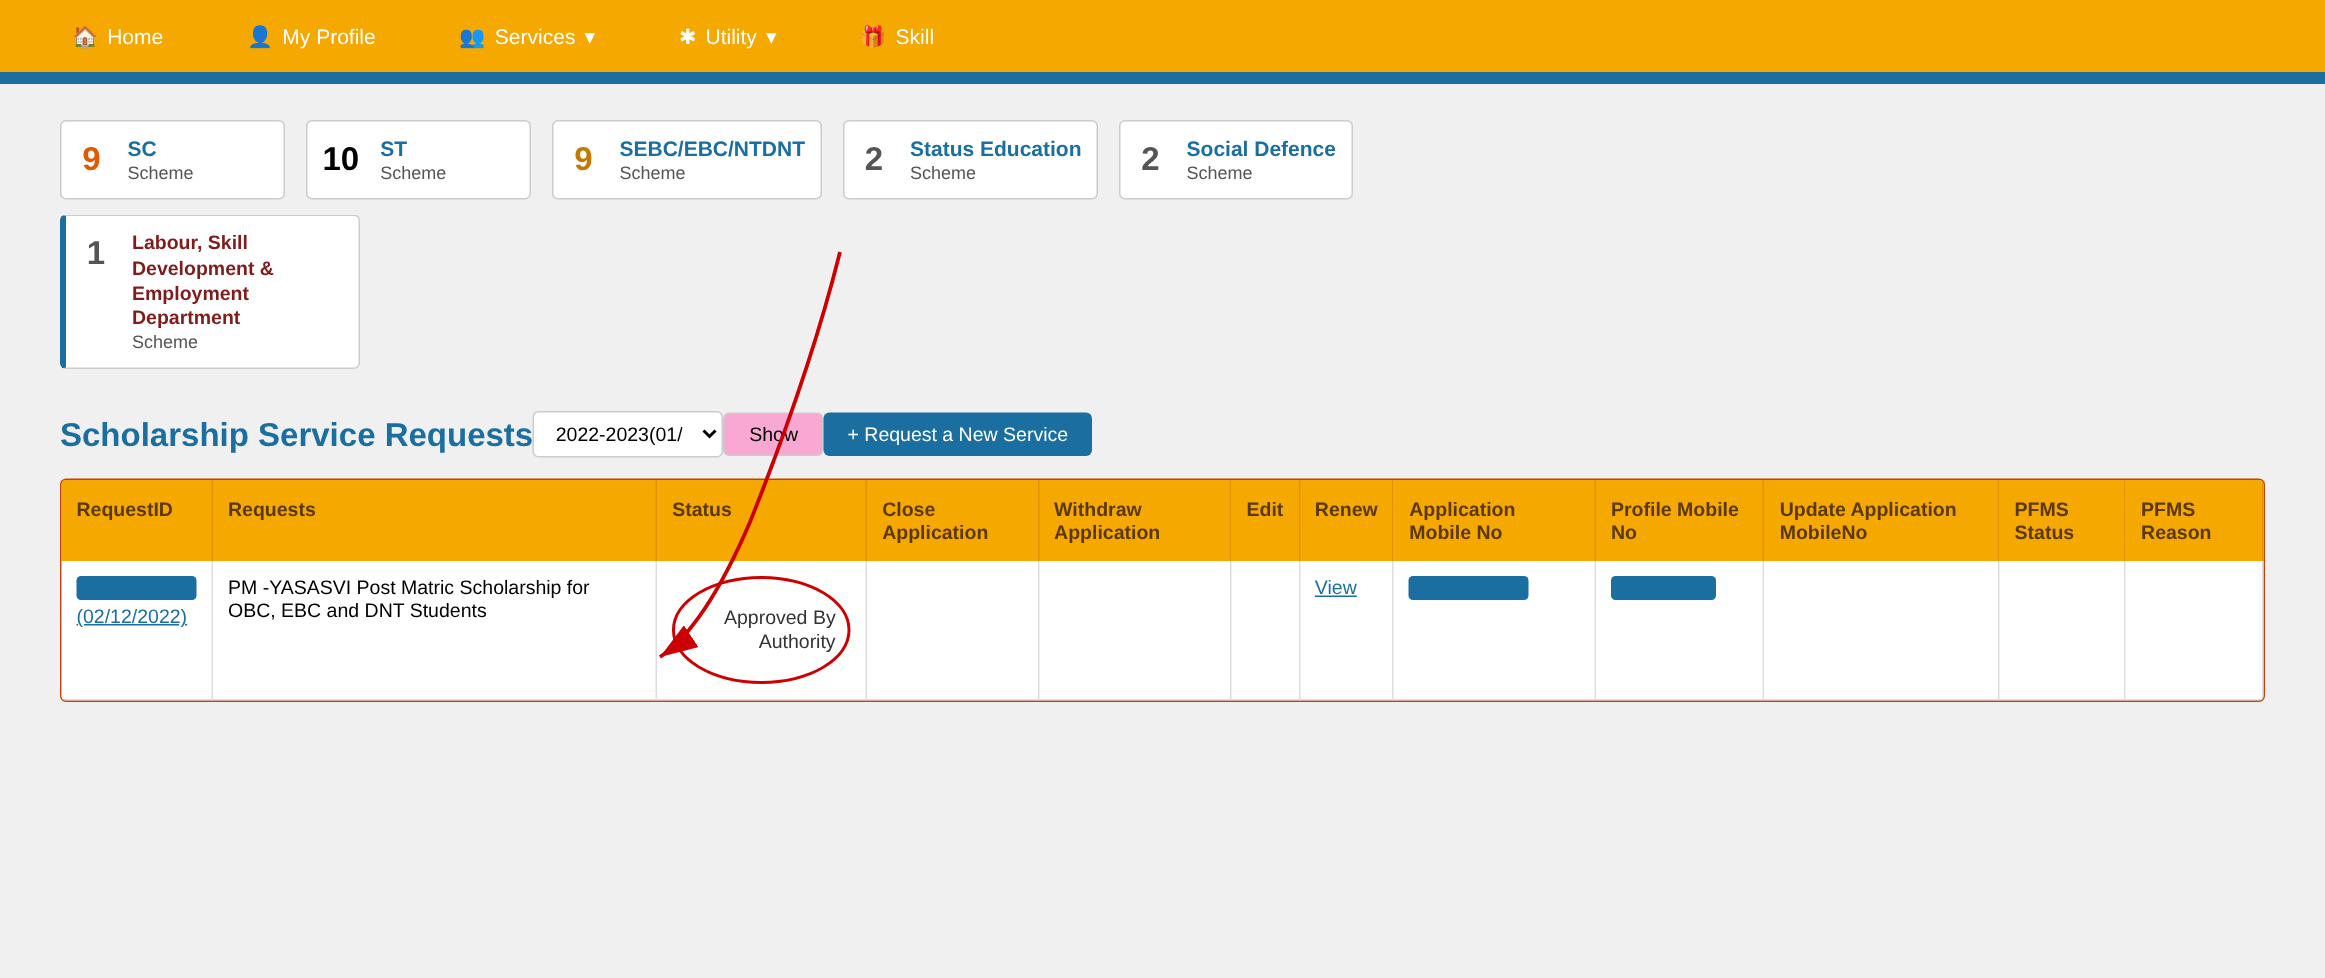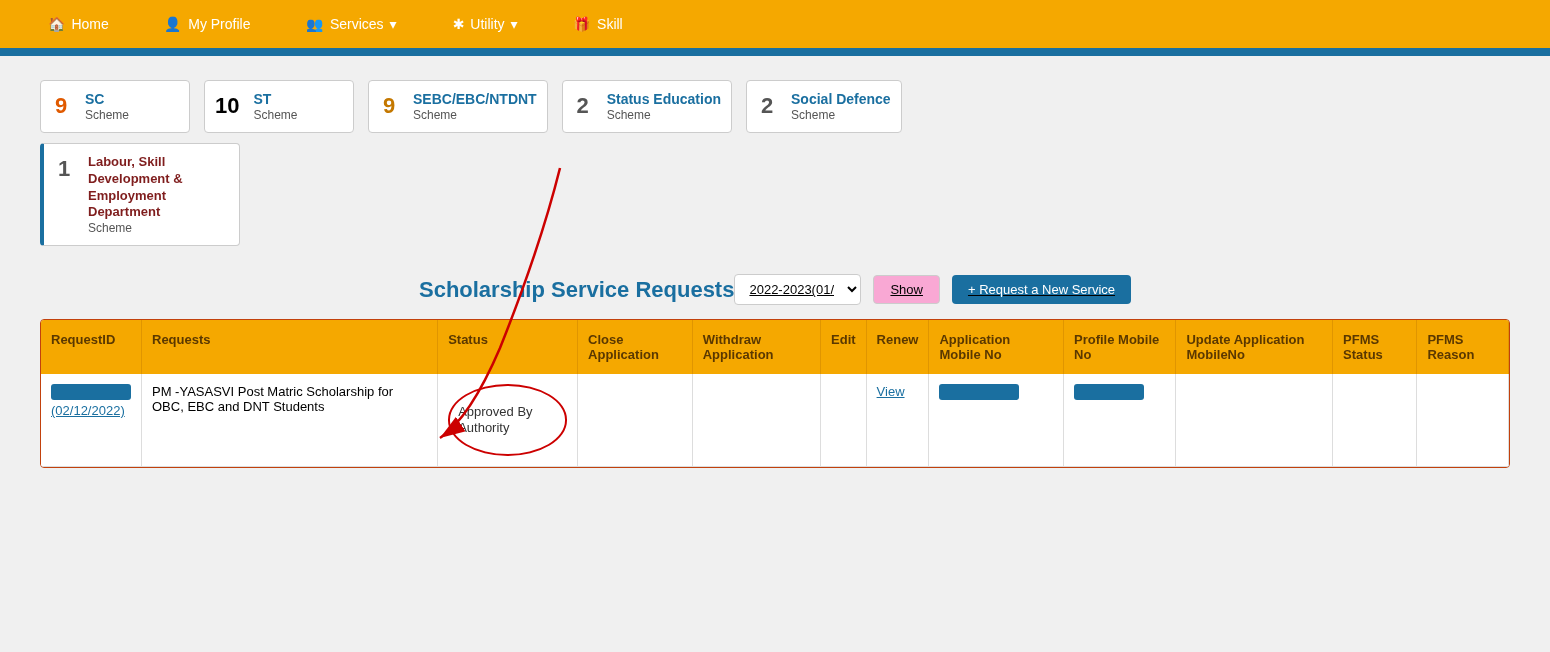--- a/index.html
+++ b/index.html
@@ -107,33 +107,32 @@
     }
     .labour-card .card-subtitle {
       color: #555;
       font-size: 12px;
     }
 
     
     .section-header {
       display: flex;
       align-items: center;
-      justify-content: center;
+      justify-content: flex-start;
       margin-bottom: 14px;
     }
     .section-title {
       color: #1a6fa0;
       font-size: 22px;
       font-weight: bold;
     }
     .section-controls {
       display: flex;
       align-items: center;
-      gap: 12px;
-      text-decoration: underline;
+      gap: 0;
     }
     .year-select {
       padding: 6px 10px;
       border: 1px solid #ccc;
       border-radius: 4px;
       font-size: 13px;
       background: #fff;
     }
     .show-btn {
       background: #f9a8d4;
@@ -343,21 +342,21 @@
           </td>
           <td>
             <span>PM -YASASVI Post Matric Scholarship for OBC, EBC and DNT Students</span>
           </td>
           <td>
             <span style="
               display: inline-block;
               border: 2px solid #cc0000;
               border-radius: 50%;
               padding: 18px 8px;
-              text-align: left;
+              text-align: right;
               font-size: 13px;
               color: #333;
               line-height: 1.2;
             ">Approved By Authority</span>
           </td>
           <td></td>
           <td></td>
           <td></td>
           <td>
             <span class="view-link">View</span>

